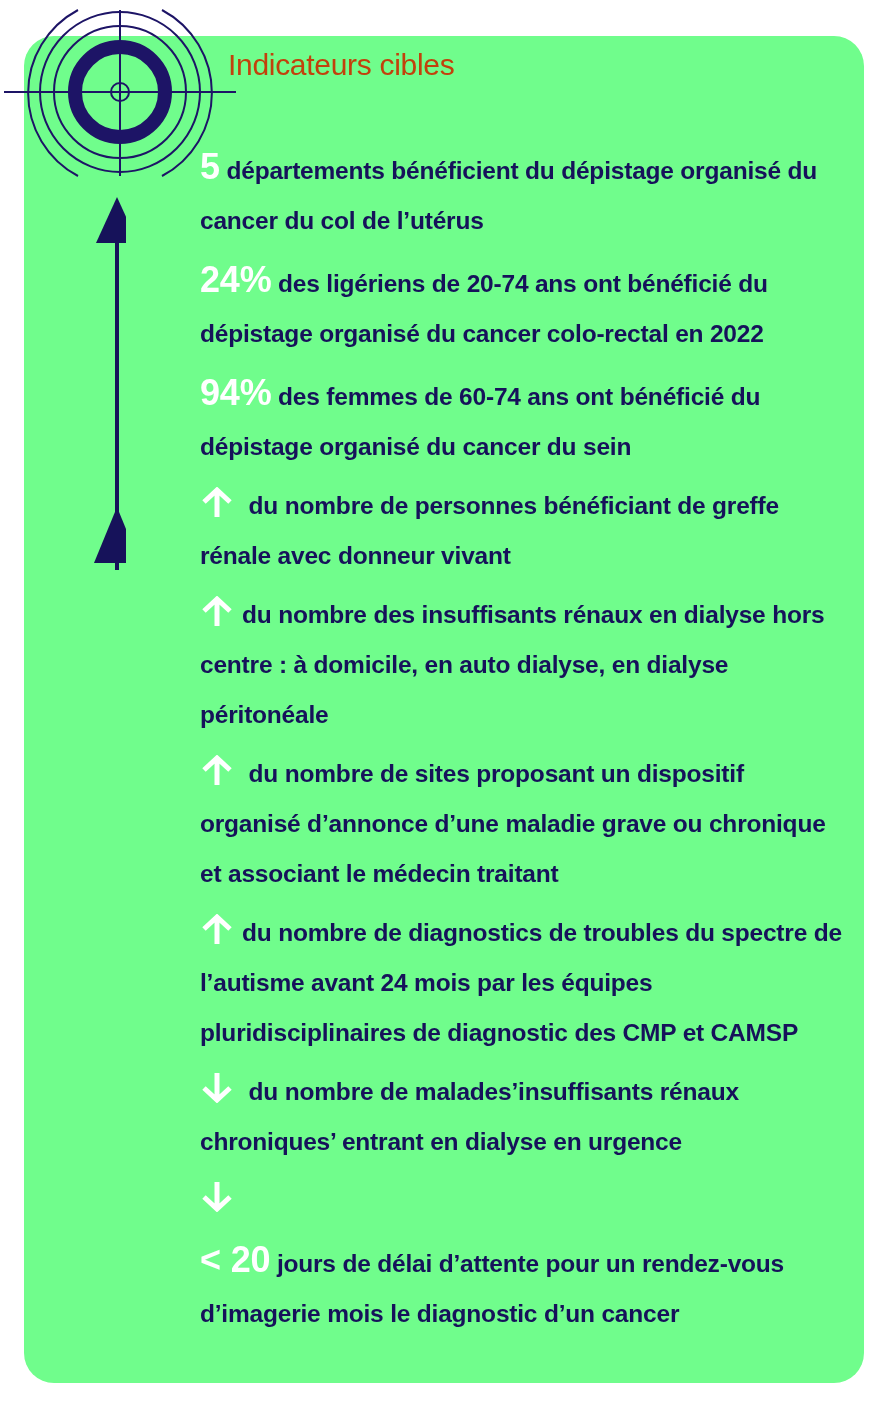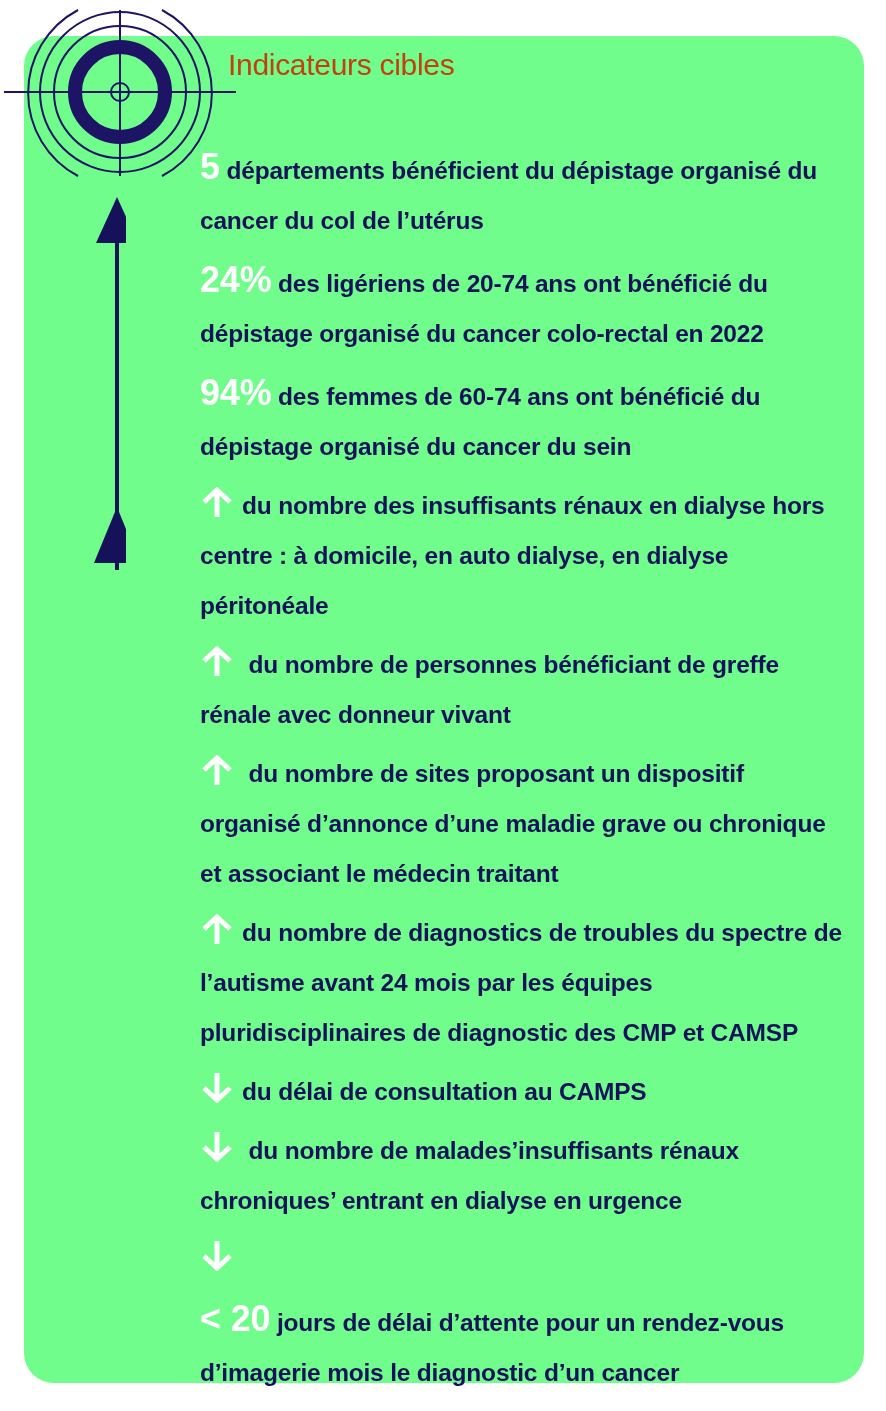--- a/index.html
+++ b/index.html
@@ -38,33 +38,30 @@
   <polygon points="31,2 10,48 52,48" fill="#16125a"></polygon>
   <polygon points="31,312 8,368 54,368" fill="#16125a"></polygon>
 </svg>
 
 <div class="items" id="items">
     <div class="item"><span class="hl">5</span><span> départements bénéficient du dépistage organisé du cancer du col de l’utérus</span></div>
     <div class="item"><span class="hl">24%</span><span> des ligériens de 20-74 ans ont bénéficié du dépistage organisé du cancer colo-rectal en 2022</span></div>
     <div class="item"><span class="hl">94%</span><span> des femmes de 60-74 ans ont bénéficié du dépistage organisé du cancer du sein</span></div>
     <div class="item"><svg class="arr" viewBox="0 0 34 30">
         <path fill="none" stroke="#ffffff" stroke-width="5" d="M4 15 L17 3 L30 15 M17 3 L17 30"></path>
-      </svg><span>du  nombre des insuffisants rénaux en dialyse hors centre : à domicile, en auto dialyse, en dialyse péritonéale</span></div>
+      </svg><span> du nombre de personnes bénéficiant de greffe rénale avec donneur vivant</span></div>
     <div class="item"><svg class="arr" viewBox="0 0 34 30">
         <path fill="none" stroke="#ffffff" stroke-width="5" d="M4 15 L17 3 L30 15 M17 3 L17 30"></path>
-      </svg><span> du nombre de personnes bénéficiant de greffe rénale avec donneur vivant</span></div>
+      </svg><span>du  nombre des insuffisants rénaux en dialyse hors centre : à domicile, en auto dialyse, en dialyse péritonéale</span></div>
     <div class="item"><svg class="arr" viewBox="0 0 34 30">
         <path fill="none" stroke="#ffffff" stroke-width="5" d="M4 15 L17 3 L30 15 M17 3 L17 30"></path>
       </svg><span> du nombre de sites proposant un dispositif organisé d’annonce d’une maladie grave ou chronique et associant le médecin traitant</span></div>
     <div class="item"><svg class="arr" viewBox="0 0 34 30">
         <path fill="none" stroke="#ffffff" stroke-width="5" d="M4 15 L17 3 L30 15 M17 3 L17 30"></path>
       </svg><span>du nombre de diagnostics de troubles du spectre de l’autisme avant 24 mois par les équipes pluridisciplinaires de diagnostic des CMP et CAMSP</span></div>
-    <div class="item"><svg class="arr" viewBox="0 0 34 30">
-        <path fill="none" stroke="#ffffff" stroke-width="5" d="M4 15 L17 27 L30 15 M17 27 L17 0"></path>
-      </svg><span>du délai de consultation au CAMPS</span></div>
     <div class="item"><svg class="arr" viewBox="0 0 34 30">
         <path fill="none" stroke="#ffffff" stroke-width="5" d="M4 15 L17 27 L30 15 M17 27 L17 0"></path>
       </svg><span> du nombre de malades’insuffisants rénaux chroniques’ entrant en dialyse en urgence</span></div>
     <div class="item"><svg class="arr" viewBox="0 0 34 30">
         <path fill="none" stroke="#ffffff" stroke-width="5" d="M4 15 L17 27 L30 15 M17 27 L17 0"></path>
       </svg></div>
     <div class="item"><span class="hl">&lt; 20</span><span> jours de délai d’attente pour un rendez-vous d’imagerie mois le diagnostic d’un cancer</span></div>
   </div>
 
 </body></html>

